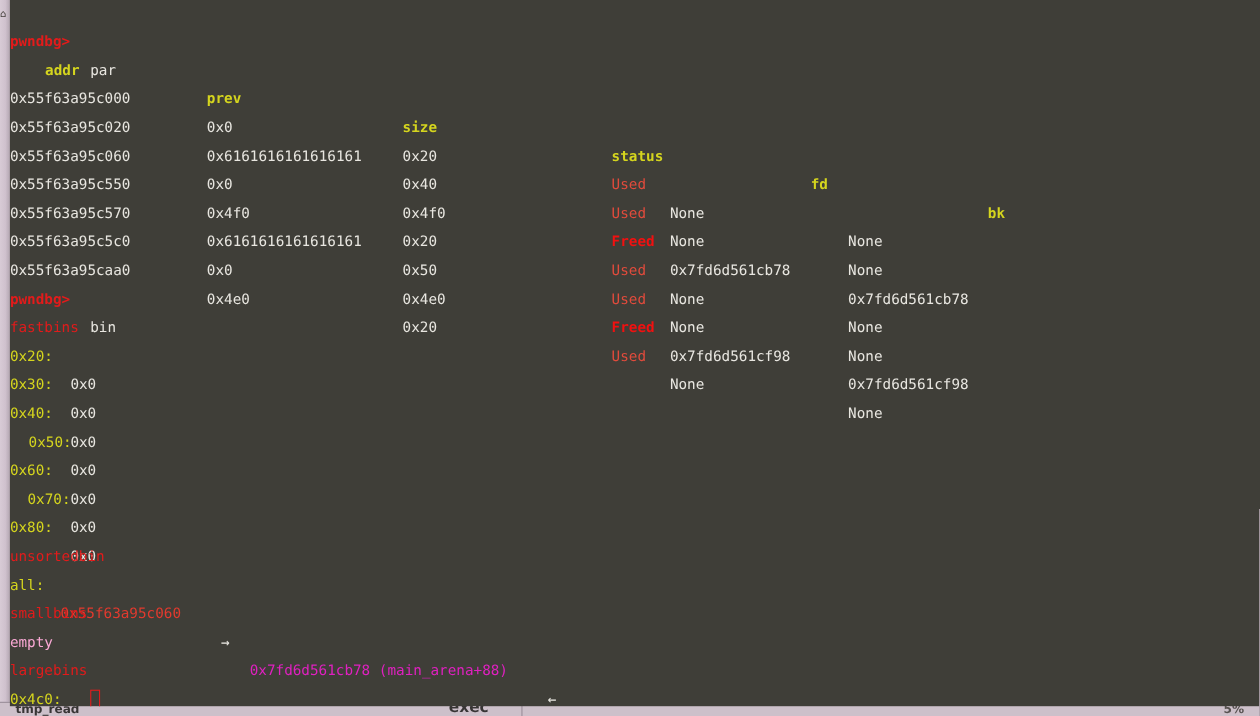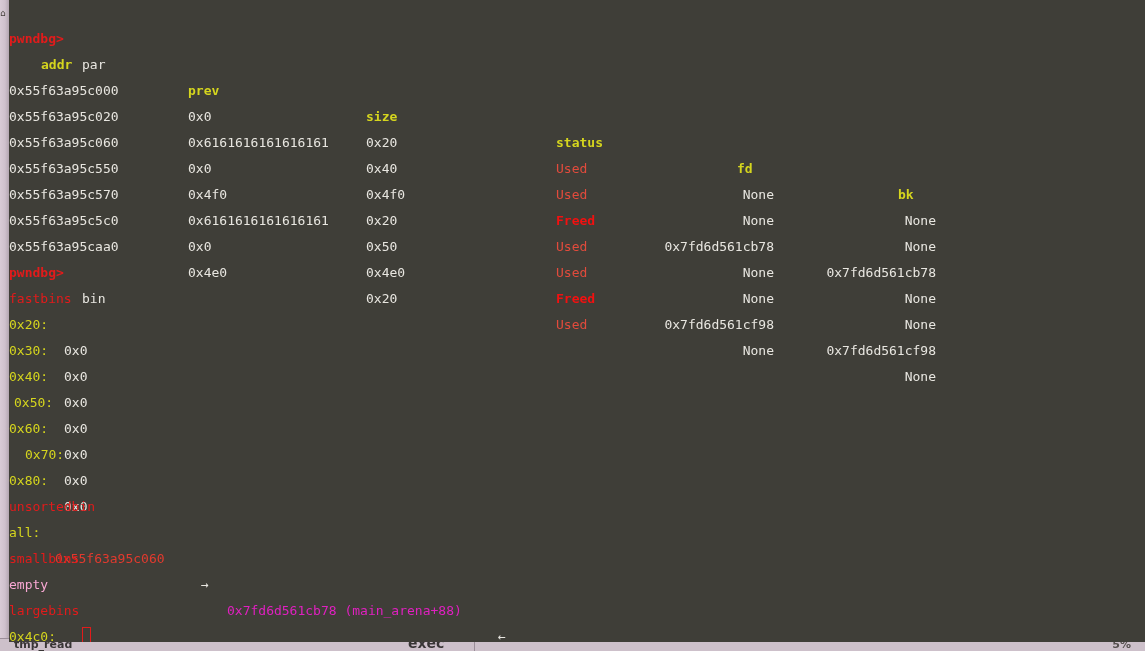--- a/index.html
+++ b/index.html
@@ -95,21 +95,21 @@
   }
   .line {
     position: absolute;
     left: 0;
     height: 26px;
     line-height: 26px;
     font-size: 13px;
     white-space: pre;
   }
   .cell { position: absolute; white-space: pre; }
-  .right { text-align: right; }
+  .right { text-align: left; }
 
   .c-prompt  { color: #e21b1b; font-weight: bold; }
   .c-cmd     { color: #e8e6e0; }
   .c-head    { color: #d5d51e; font-weight: bold; }
   .c-white   { color: #e8e6e0; }
   .c-used    { color: #e24b3c; }
   .c-freed   { color: #f21010; font-weight: bold; }
   .c-red     { color: #e21b1b; }
   .c-yellow  { color: #f9a8d4; }
   .c-bin     { color: #d5d51e; }
@@ -245,21 +245,21 @@
     </div>
     <div class="line" style="top:312px;">
       <span class="cell c-bin" style="left:0px;">0x30:</span>
       <span class="cell c-white" style="left:55px;">0x0</span>
     </div>
     <div class="line" style="top:338px;">
       <span class="cell c-bin" style="left:0px;">0x40:</span>
       <span class="cell c-white" style="left:55px;">0x0</span>
     </div>
     <div class="line" style="top:364px;">
-      <span class="cell c-bin" style="left:5px;">0x50:</span>
+      <span class="cell c-bin" style="left:17px;">0x50:</span>
       <span class="cell c-white" style="left:55px;">0x0</span>
     </div>
     <div class="line" style="top:390px;padding-left:36px;">
       <span class="cell c-bin" style="left:0px;">0x60:</span>
       <span class="cell c-white" style="left:55px;">0x0</span>
     </div>
     <div class="line" style="top:416px;">
       <span class="cell c-bin" style="left:16px;">0x70:</span>
       <span class="cell c-white" style="left:55px;">0x0</span>
     </div>

